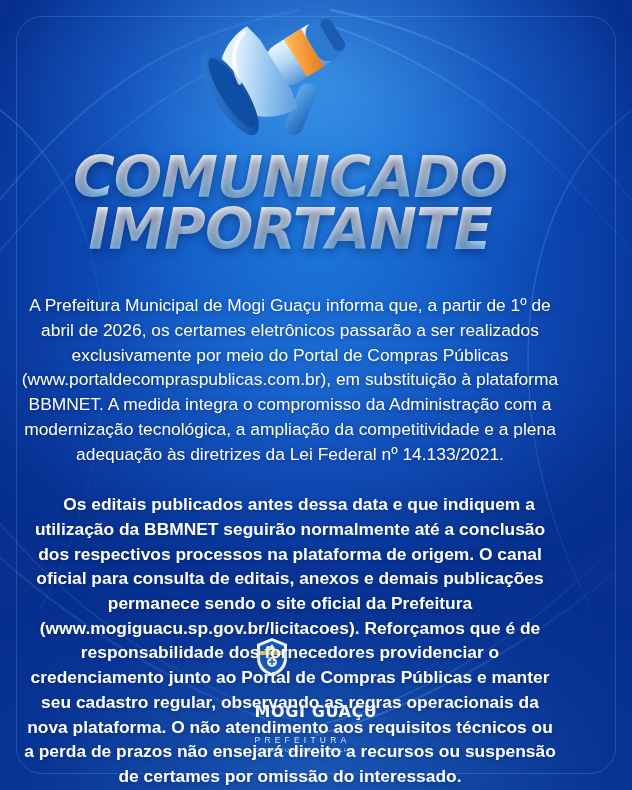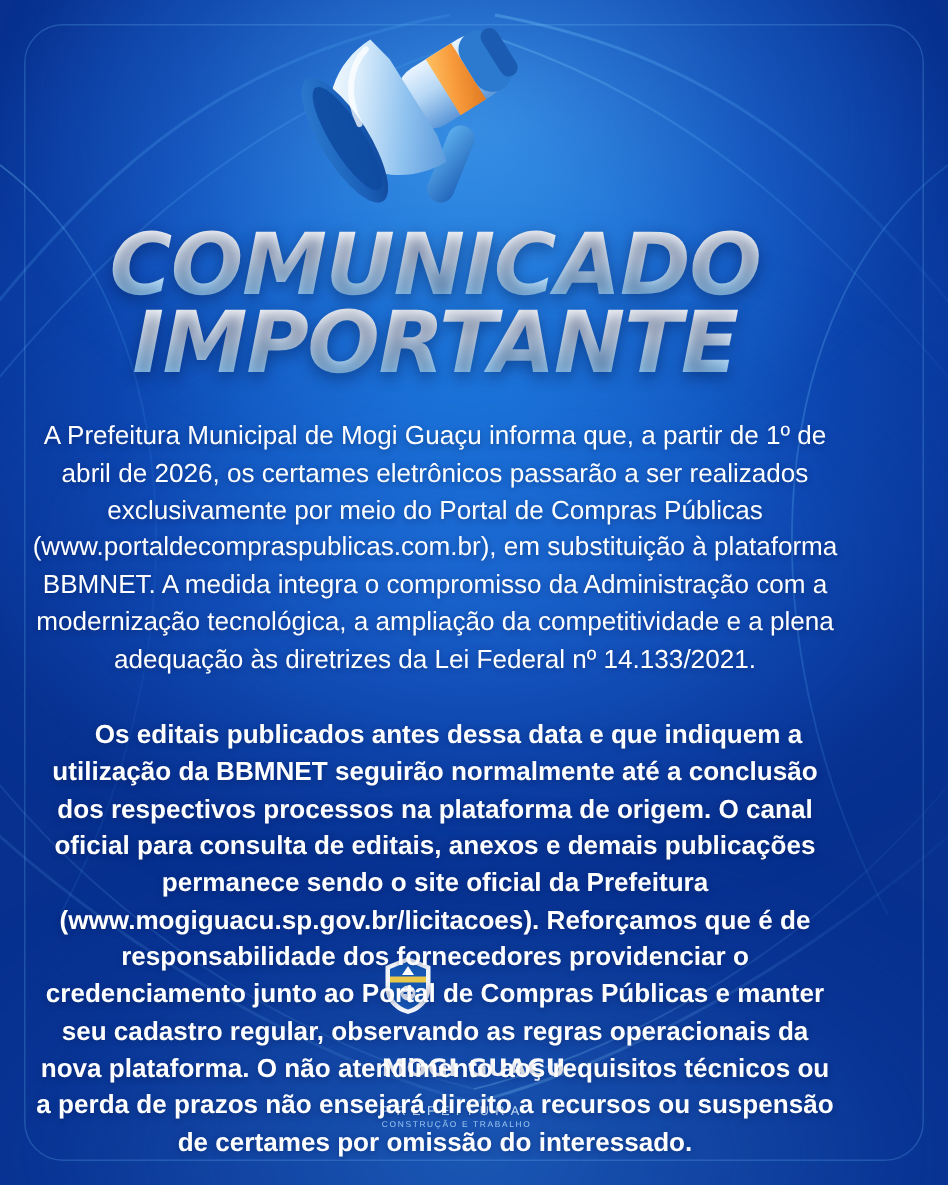--- a/index.html
+++ b/index.html
@@ -122,21 +122,21 @@
     text-shadow: 0 3px 10px rgba(0, 20, 70, 0.45);
   }
   .headline .line2 {
     font-size: 57px;
     margin-top: 2px;
   }
 
   
   .body-text {
     width: 540px;
-    margin-top: 24px;
+    margin-top: 39px;
     text-align: center;
     color: #ffffff;
     font-size: 17.4px;
     line-height: 1.42;
     text-shadow: 0 1px 4px rgba(0, 20, 70, 0.40);
   }
   .body-text p {
     margin: 0;
   }
   .body-text p + p {

